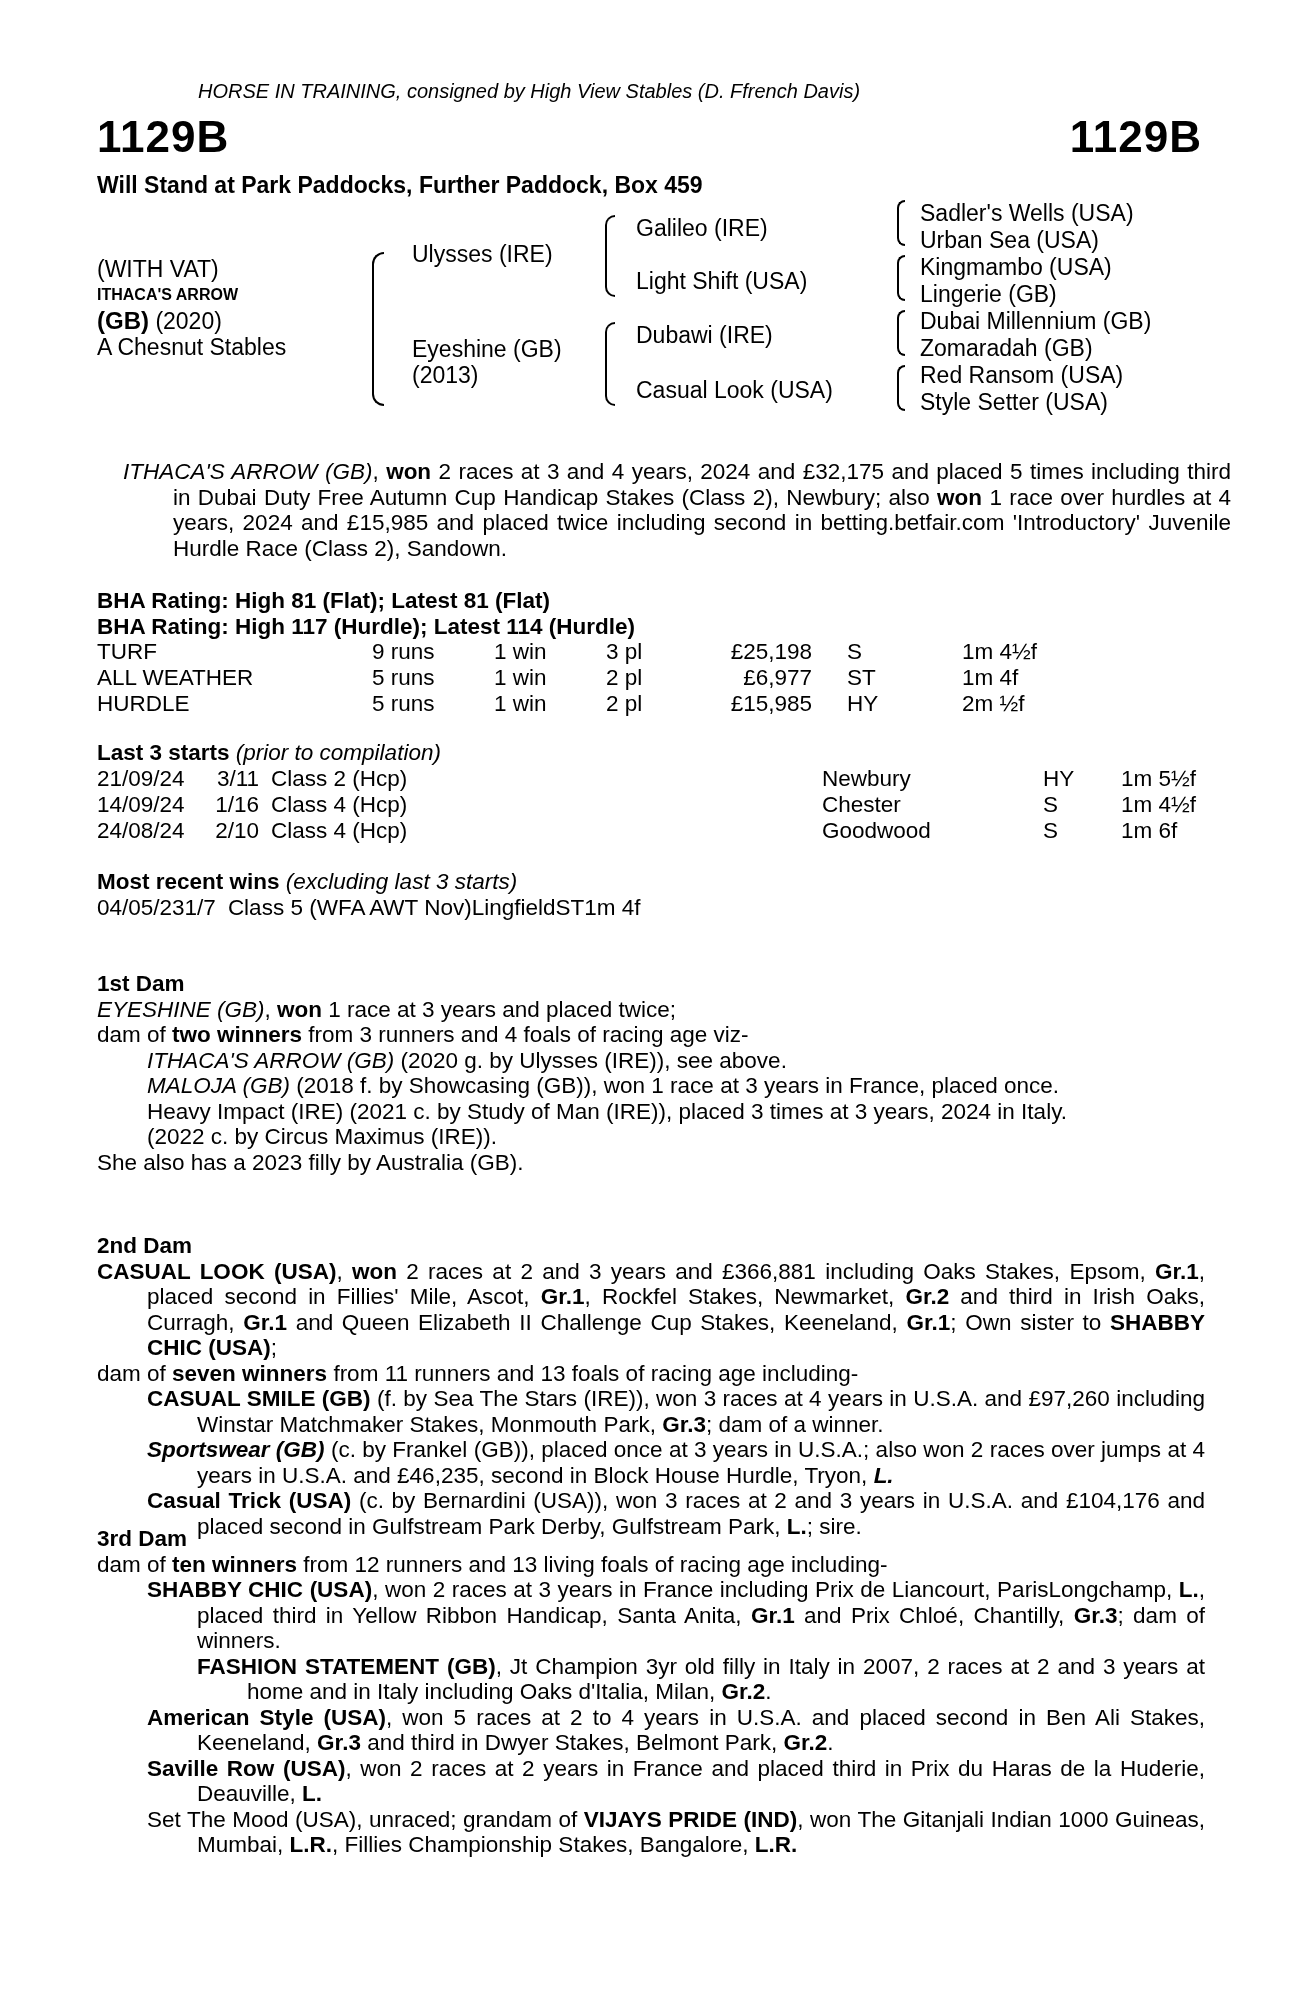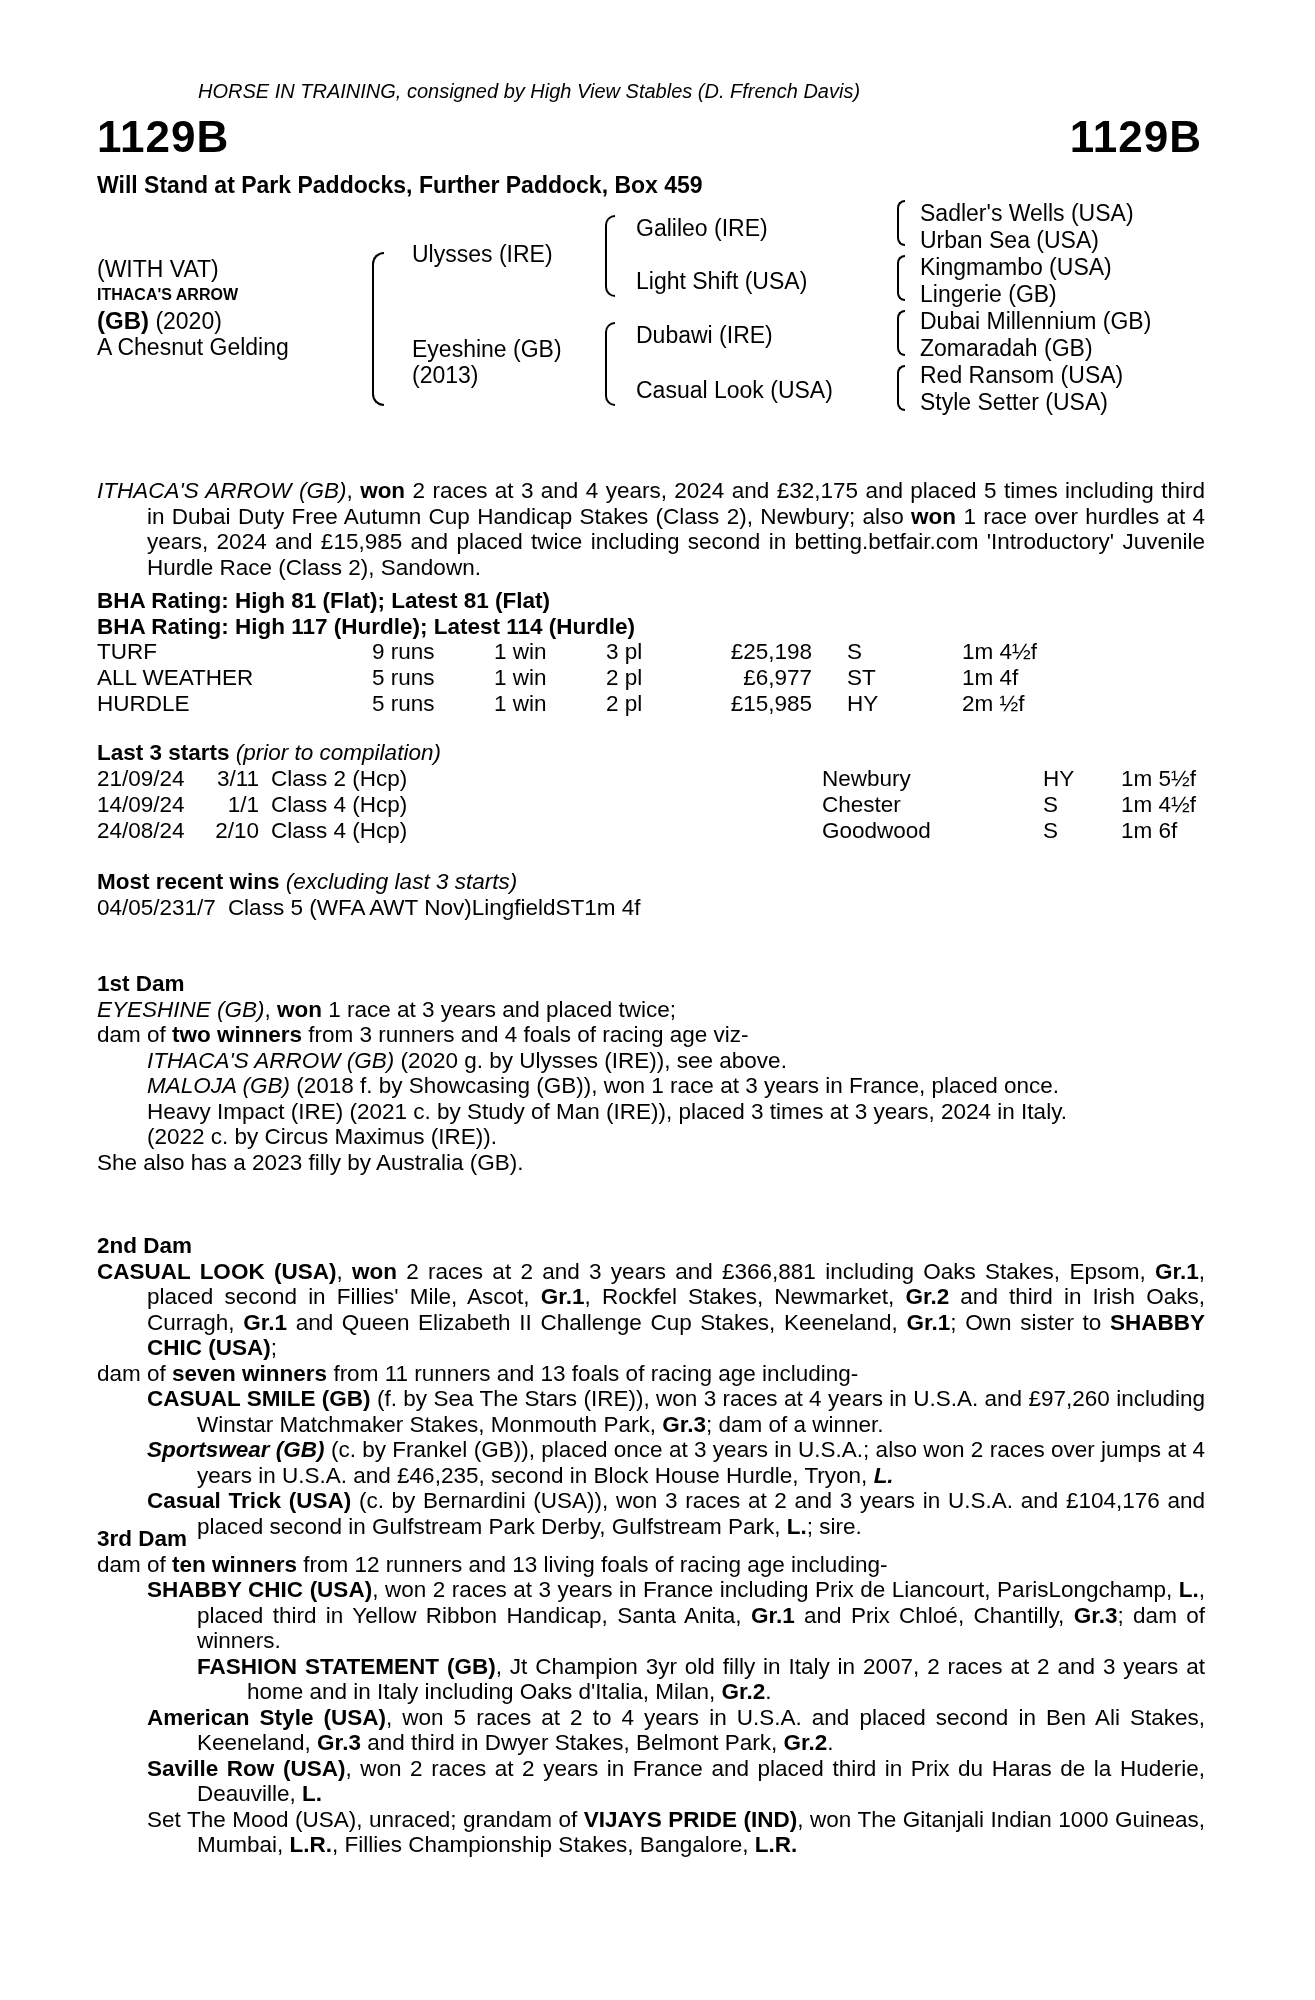--- a/index.html
+++ b/index.html
@@ -27,21 +27,21 @@
 
 <div class="abs hdr-it" style="left:198px; top:80px;">HORSE IN TRAINING, consigned by High View Stables (D. Ffrench Davis)</div>
 <div class="abs lot" style="left:97px; top:112px;">1129B</div>
 <div class="abs lot" style="right:113px; top:112px;">1129B</div>
 <div class="abs bold" style="left:97px; top:172px; font-size:23px;">Will Stand at Park Paddocks, Further Paddock, Box 459</div>
 
 <div class="abs ped" style="left:97px; top:256px;">
   <div>(WITH VAT)</div>
   <div class="blk" style="font-size:16px;">ITHACA'S ARROW</div>
   <div><span class="blk" style="font-size:24px;">(GB)</span> <span>(2020)</span></div>
-  <div>A Chesnut Gelding</div>
+  <div>A Chesnut Stables</div>
 </div>
 
 <div class="brace" style="left:372px; top:252px; width:10px; height:150px; border-radius:12px 0 0 12px;"></div>
 <div class="brace" style="left:605px; top:215px; width:8px; height:78px; border-radius:10px 0 0 10px;"></div>
 <div class="brace" style="left:605px; top:322px; width:8px; height:80px; border-radius:10px 0 0 10px;"></div>
 <div class="brace" style="left:897px; top:200px; width:6px; height:42px; border-radius:8px 0 0 8px;"></div>
 <div class="brace" style="left:897px; top:255px; width:6px; height:42px; border-radius:8px 0 0 8px;"></div>
 <div class="brace" style="left:897px; top:310px; width:6px; height:42px; border-radius:8px 0 0 8px;"></div>
 <div class="brace" style="left:897px; top:365px; width:6px; height:42px; border-radius:8px 0 0 8px;"></div>
 
@@ -60,21 +60,21 @@
   <div>Sadler's Wells (USA)</div>
   <div>Urban Sea (USA)</div>
   <div>Kingmambo (USA)</div>
   <div>Lingerie (GB)</div>
   <div>Dubai Millennium (GB)</div>
   <div>Zomaradah (GB)</div>
   <div>Red Ransom (USA)</div>
   <div>Style Setter (USA)</div>
 </div>
 
-<div class="para" style="top:478px;">
+<div class="para" style="top:459px;margin-left:26px;">
   <p class="ind1 just"><span class="it">ITHACA'S ARROW (GB)</span>, <b>won</b><span> 2 races at 3 and 4 years, 2024 and £32,175 and placed 5 times including third in Dubai Duty Free Autumn Cup Handicap Stakes (Class 2), Newbury; also </span><b>won</b><span> 1 race over hurdles at 4 years, 2024 and £15,985 and placed twice including second in betting.betfair.com 'Introductory' Juvenile Hurdle Race (Class 2), Sandown.</span></p>
 </div>
 
 <div class="abs bold" style="left:97px; top:588px; font-size:22.5px; line-height:25.5px;">
   <div>BHA Rating: High 81 (Flat); Latest 81 (Flat)</div>
   <div>BHA Rating: High 117 (Hurdle); Latest 114 (Hurdle)</div>
 </div>
 <table class="stats" style="left:97px; top:639px;">
   <tbody>
       <tr>
@@ -115,21 +115,21 @@
       <tr>
     <td style="width:100px;">21/09/24</td>
     <td style="width:62px; text-align:right; padding-right:12px;">3/11</td>
     <td style="width:551px;">Class 2 (Hcp)</td>
     <td style="width:221px;">Newbury</td>
     <td style="width:78px;">HY</td>
     <td>1m 5½f</td>
   </tr>
   <tr>
     <td>14/09/24</td>
-    <td style="text-align:right; padding-right:12px;">1/1</td>
+    <td style="text-align:right; padding-right:12px;">1/16</td>
     <td>Class 4 (Hcp)</td>
     <td>Chester</td>
     <td>S</td>
     <td>1m 4½f</td>
   </tr>
   <tr>
     <td>24/08/24</td>
     <td style="text-align:right; padding-right:12px;">2/10</td>
     <td>Class 4 (Hcp)</td>
     <td>Goodwood</td>

